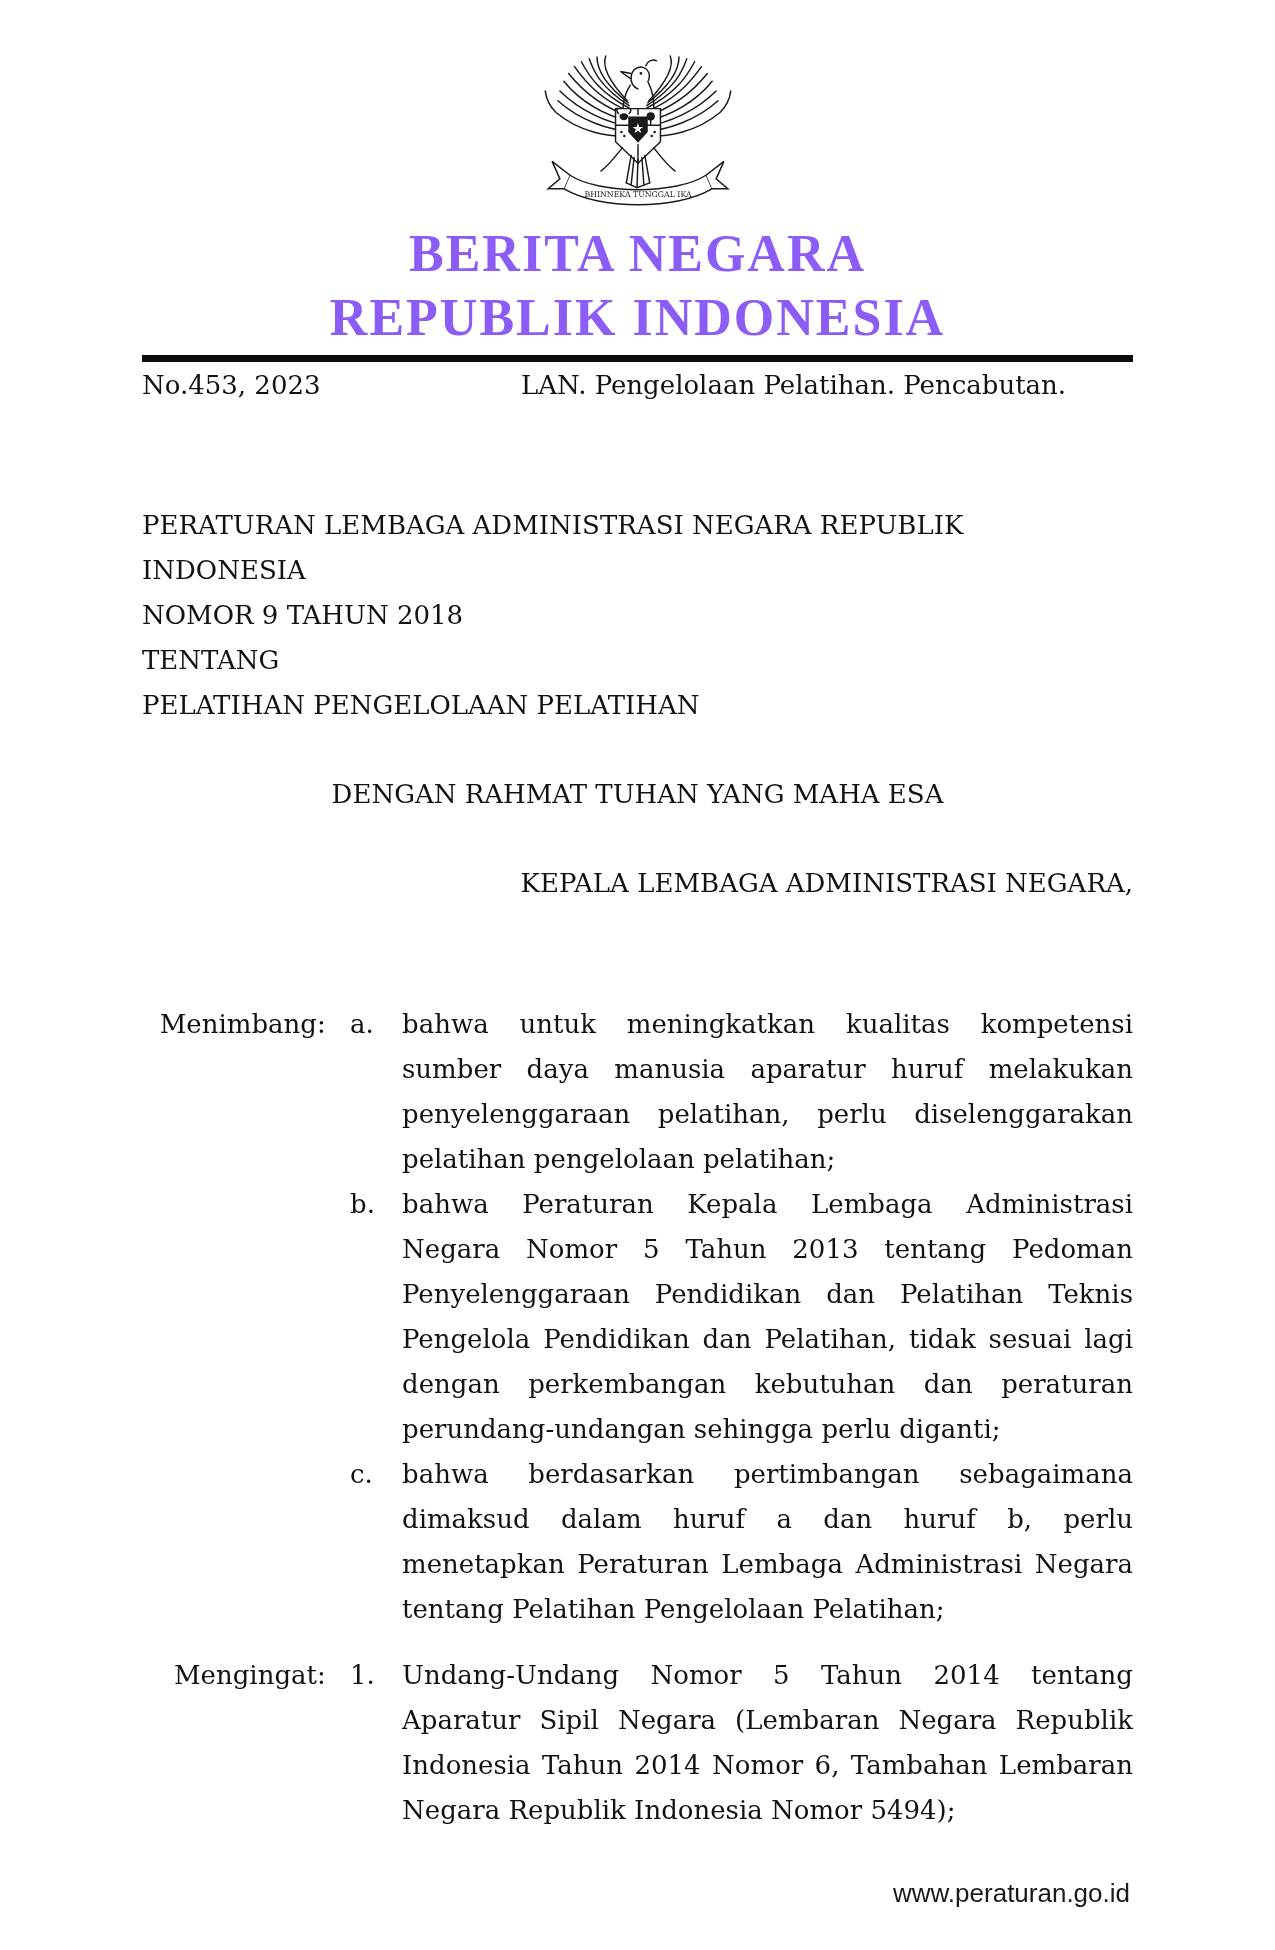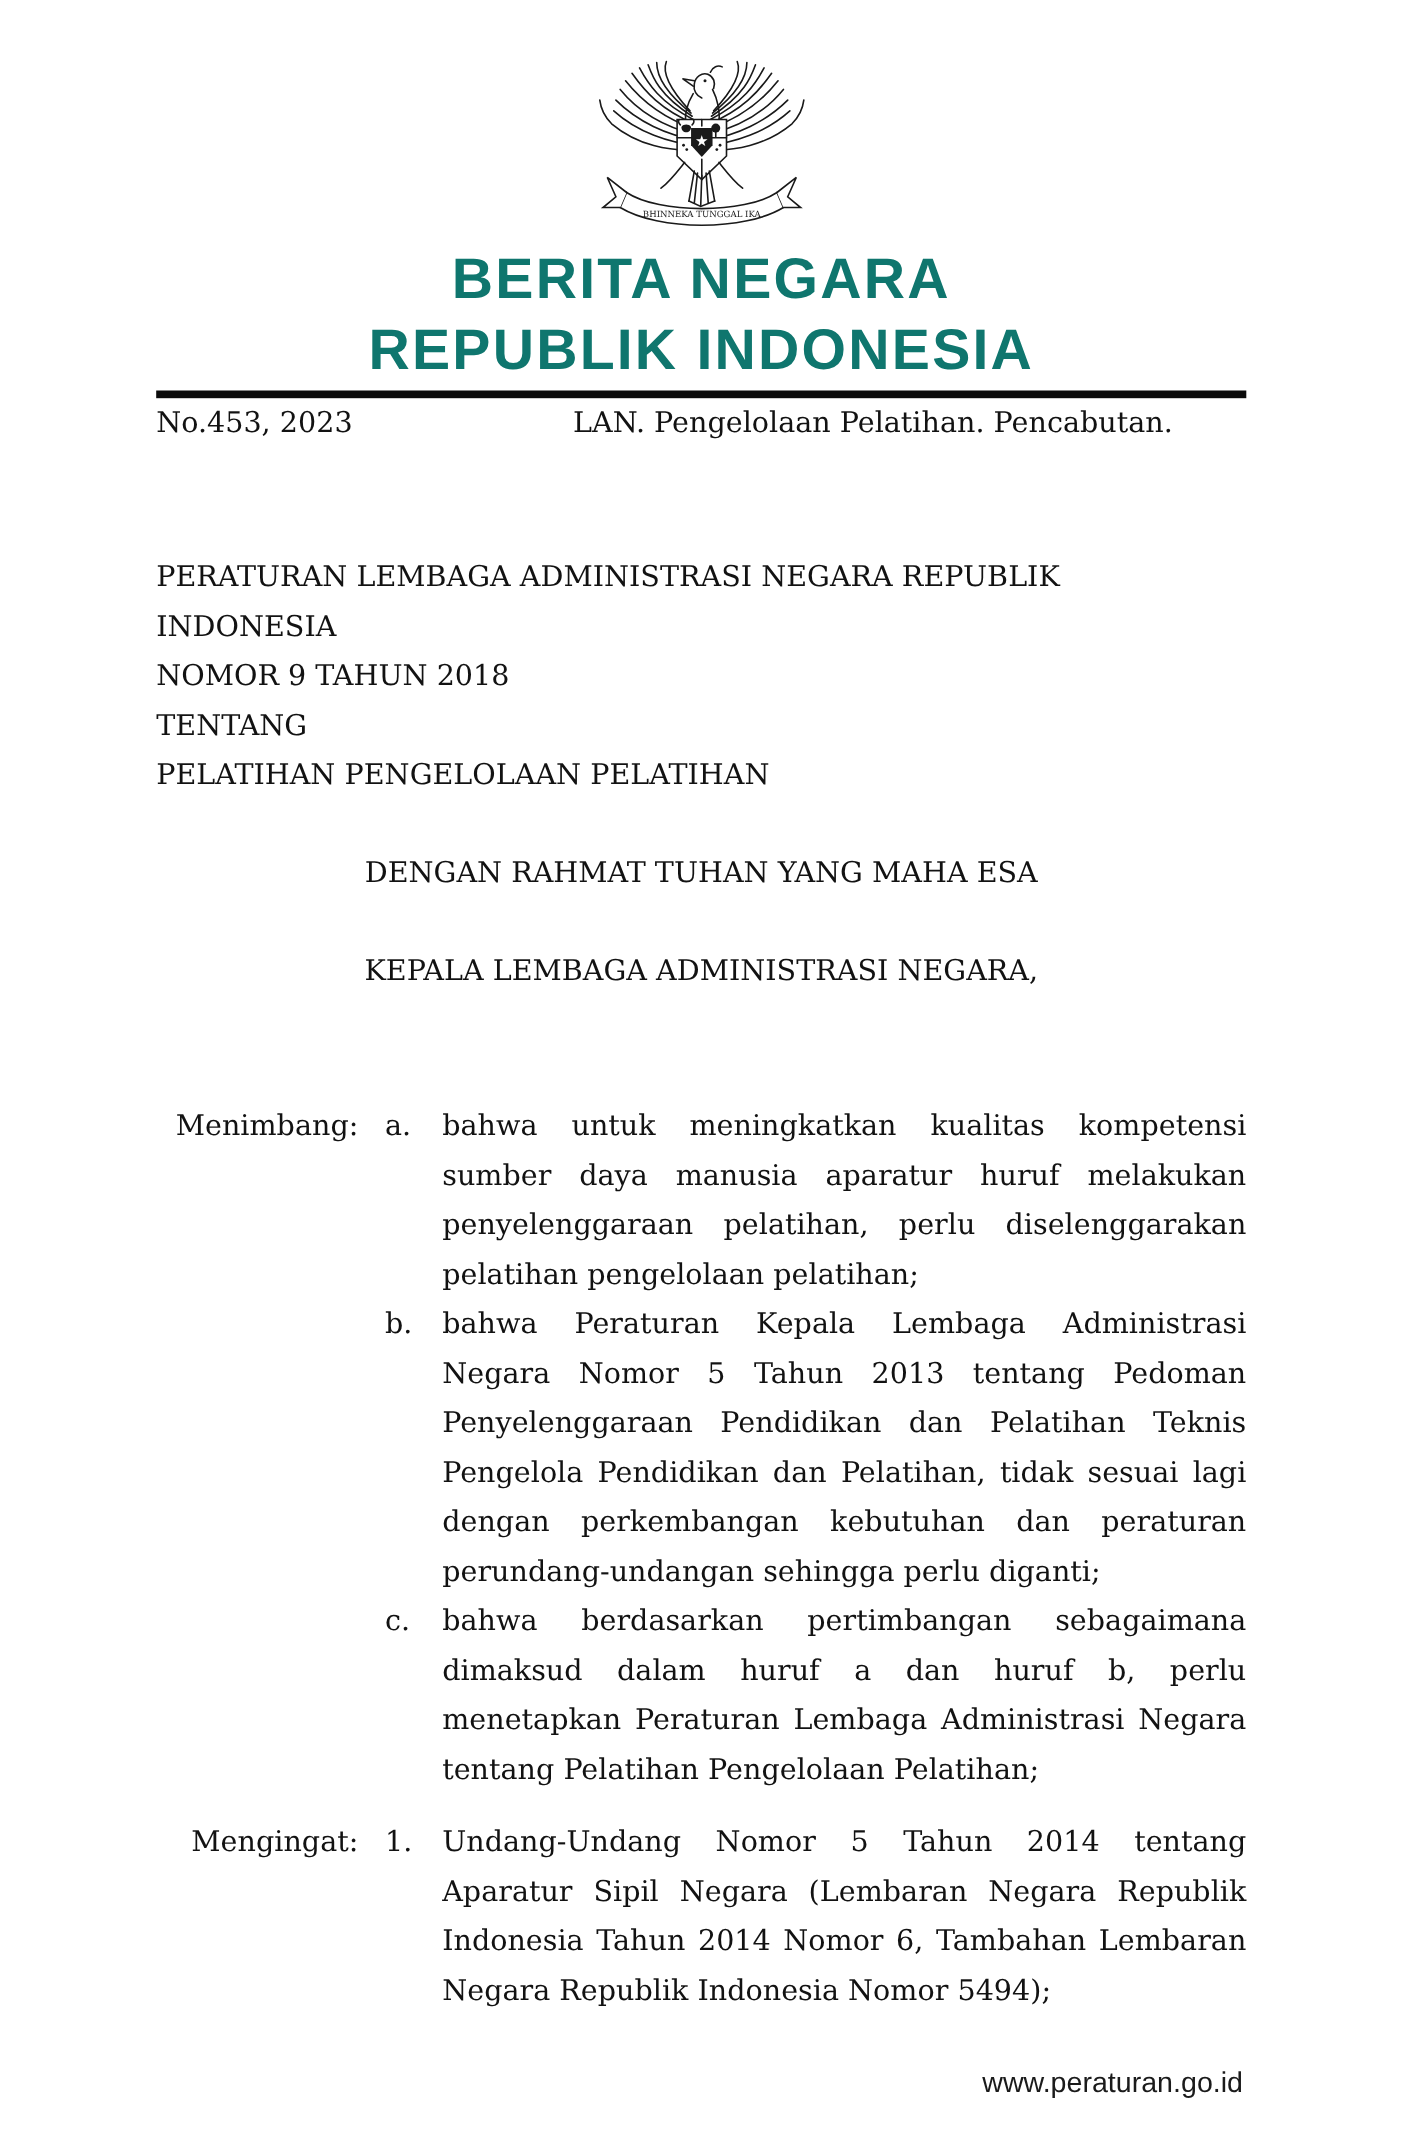--- a/index.html
+++ b/index.html
@@ -12,26 +12,26 @@
     color:#121212;
     font-family:"DejaVu Serif", serif;
     padding:52px 142px 0 142px;
     overflow:hidden;
   }
   
   .emblem-wrap { text-align:center; height:164px; }
   .masthead-title {
     margin-top:6px;
     text-align:center;
-    font-family:Liberation Sans, sans-serif;
+    font-family:Liberation Serif, serif;
     font-weight:700;
     font-size:52px;
     line-height:64px;
     letter-spacing:2px;
-    color:#0f766e;
+    color:#8b5cf6;
   }
   .masthead-rule {
     margin-top:5px;
     height:7px;
     background:#0b0b0b;
   }
   .meta-row {
     position:relative;
     margin-top:7px;
     height:34px;
@@ -40,21 +40,21 @@
   }
   .meta-number { position:absolute; left:0; top:0; }
   .meta-subject { position:absolute; left:355px; top:0;margin-left:24px; }
   
   .title-block {
     margin-top:100px;
     font-size:26px;
     line-height:45px;
   }
   .invocation { margin-top:44px; text-align:center; font-size:26px; line-height:45px; }
-  .official   { margin-top:44px; text-align:center; font-size:26px; line-height:45px; }
+  .official   { margin-top:44px; text-align:right; font-size:26px; line-height:45px; }
   
   .clause { display:flex; align-items:flex-start; font-size:26px; line-height:45px; }
   .clause-considering { margin-top:96px; }
   .clause-recalling   { margin-top:21px; }
   .clause-label { width:175px; flex:0 0 auto;text-align:right; }
   .clause-colon { width:33px;  flex:0 0 auto; }
   .clause-items { flex:1 1 auto; }
   .clause-item  { display:flex; align-items:flex-start; }
   .item-marker  { width:52px; flex:0 0 auto; }
   .item-text    { flex:1 1 auto; text-align:justify; }

